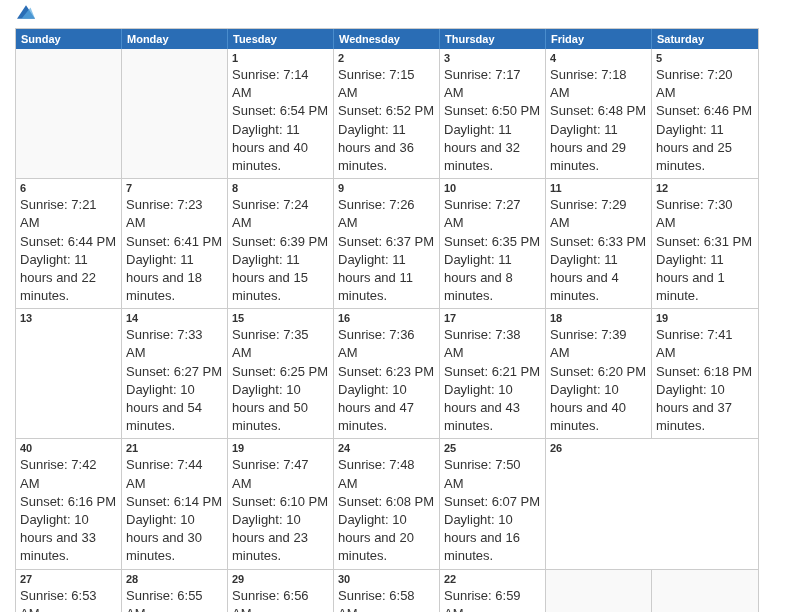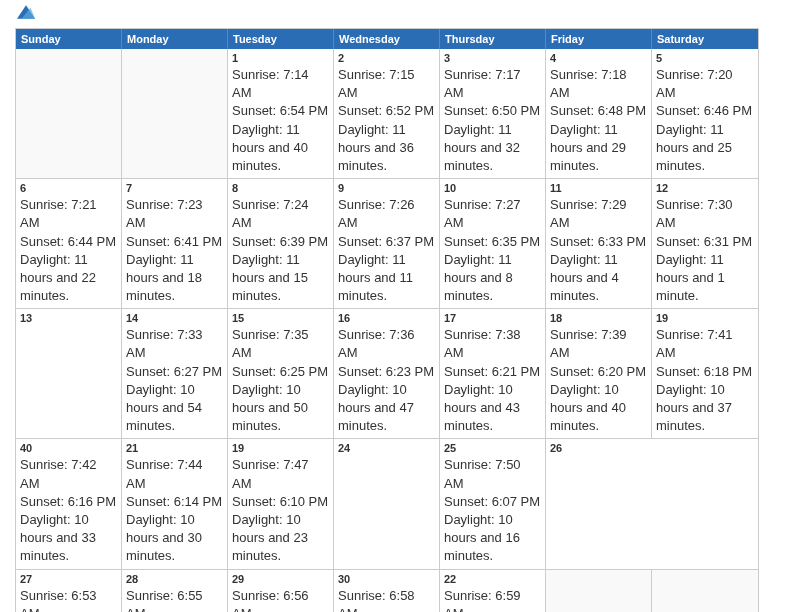--- a/index.html
+++ b/index.html
@@ -240,20 +240,21 @@
           <div class="cal-cell">
             <span class="day-num">21</span>
             <div class="day-info">Sunrise: 7:44 AM<br>Sunset: 6:14 PM<br>Daylight: 10 hours and 30 minutes.</div>
           </div>
           <div class="cal-cell">
             <span class="day-num">19</span>
             <div class="day-info">Sunrise: 7:47 AM<br>Sunset: 6:10 PM<br>Daylight: 10 hours and 23 minutes.</div>
           </div>
           <div class="cal-cell">
             <span class="day-num">24</span>
+            <div class="day-info">Sunrise: 7:48 AM<br>Sunset: 6:08 PM<br>Daylight: 10 hours and 20 minutes.</div>
           </div>
           <div class="cal-cell">
             <span class="day-num">25</span>
             <div class="day-info">Sunrise: 7:50 AM<br>Sunset: 6:07 PM<br>Daylight: 10 hours and 16 minutes.</div>
           </div>
           <div class="cal-cell">
             <span class="day-num">26</span>
           </div>
         </div>
         <div class="cal-week">

